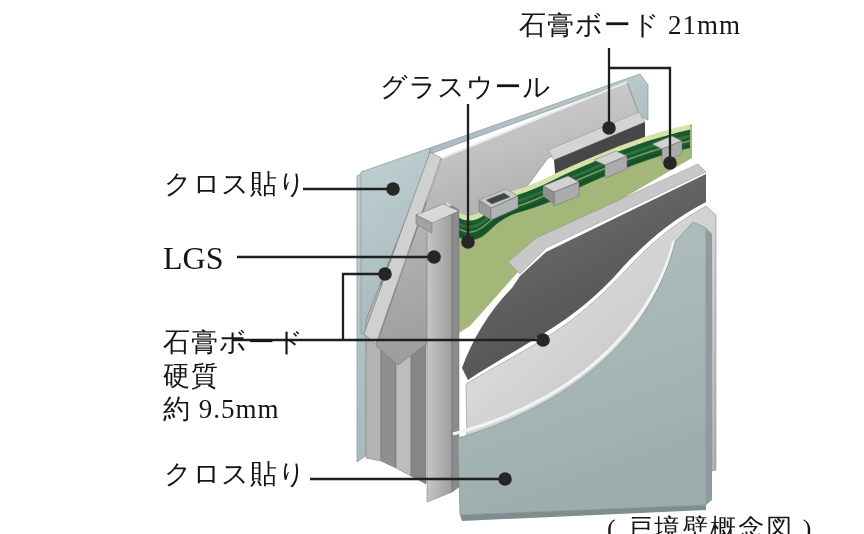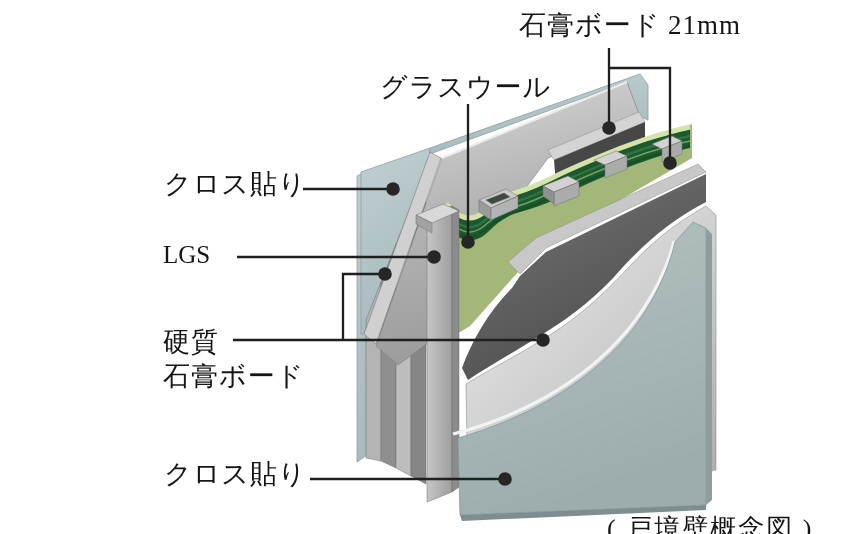--- a/index.html
+++ b/index.html
@@ -9,21 +9,21 @@
     font-family:"Liberation Serif","DejaVu Serif",serif;
   }
   #stage{position:absolute;left:0;top:0;width:864px;height:494px;}
   svg{position:absolute;left:0;top:0;}
   .lbl{
     position:absolute;color:#151515;white-space:nowrap;
     font-family:"Liberation Serif","DejaVu Serif",serif;
     letter-spacing:1px;line-height:1.1;
   }
   .lbl.jp{font-size:27px;}
-  #lbl-lgs{font-size:25px;letter-spacing:0;}
+  #lbl-lgs{font-size:32px;letter-spacing:0;}
   #lbl-hard{line-height:33.5px;}
   #lbl-caption{font-size:26px;letter-spacing:2px;}
 </style>
 </head>
 <body>
 
 <div id="stage">
 
 <svg width="864" height="534" viewBox="0 0 864 534">
   <defs>
@@ -177,21 +177,22 @@
 
 <div class="lbl jp" id="lbl-gypsum21" style="left:519px;top:11px;">石膏ボード 21mm</div>
 
 <div class="lbl jp" id="lbl-glasswool" style="left:380px;top:73px;">グラスウール</div>
 
 <div class="lbl jp" id="lbl-cloth-top" style="left:164px;top:170px;">クロス貼り</div>
 
 <div class="lbl" id="lbl-lgs" style="left:163px;top:241px;">LGS</div>
 
 <div class="lbl jp" id="lbl-hard" style="left:163px;top:326px;">
+  <div>石膏ボード</div>
   <div>硬質</div>
-  <div>石膏ボード</div>
+  <div>約 9.5mm</div>
 </div>
 
 <div class="lbl jp" id="lbl-cloth-bottom" style="left:164px;top:460px;">クロス貼り</div>
 
 <div class="lbl" id="lbl-caption" style="left:607px;top:486px;margin-top:29px;">( 戸境壁概念図 )</div>
 
 </div>
 
 </body></html>

